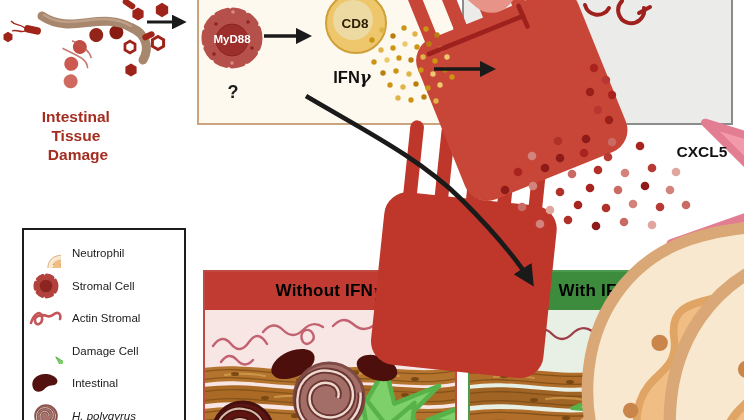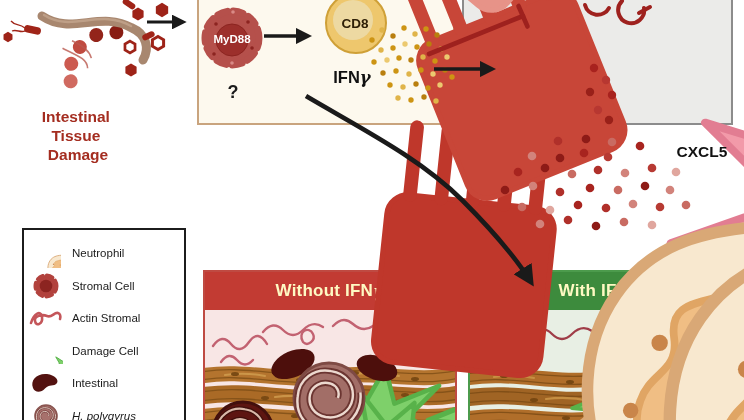--- a/index.html
+++ b/index.html
@@ -5,21 +5,21 @@
   html,body{margin:0;padding:0;background:#fff;}
   .canvas{position:relative;width:744px;height:420px;background:#ffffff;overflow:hidden;
           font-family:"Liberation Sans",sans-serif;}
   .box{position:absolute;box-sizing:border-box;}
   .cream-box{left:197px;top:-6px;width:258px;height:131px;background:#fdf9ee;border:2px solid #c9a47e;z-index:1;}
   .gray-box{left:462px;top:-6px;width:271px;height:131px;background:#ebebe9;border:2px solid #8c8c8c;z-index:1;}
   .panel{position:absolute;top:270px;height:158px;box-sizing:border-box;z-index:2;display:flex;flex-direction:column;overflow:hidden;}
   .panel-without{left:203px;width:254px;border:2px solid #bf4a42;background:#f8e6e5;}
   .panel-with{left:468px;width:263px;border:2px solid #4c9b4c;background:#e8efe4;}
   .panel-header{height:38px;flex:0 0 38px;display:flex;align-items:center;justify-content:center;
-                color:#fef9c3;font-weight:bold;font-size:17px;letter-spacing:.2px;}
+                color:#000000;font-weight:bold;font-size:17px;letter-spacing:.2px;}
   .panel-without .panel-header{background:#c23b33;}
   .panel-with .panel-header{background:#3d8b3d;}
   .panel-body{flex:1;position:relative;}
   .panel-body svg{position:absolute;left:0;top:0;}
   .gamma{font-style:italic;font-family:"DejaVu Serif",serif;font-weight:bold;}
   .legend{position:absolute;left:22px;top:228px;width:164px;height:200px;background:#ffffff;
           border:2px solid #1c1c1c;box-sizing:border-box;z-index:3;padding-top:7px;}
   .legend-row{display:flex;align-items:center;height:32.5px;}
   .legend-icon{width:44px;flex:0 0 44px;display:flex;align-items:center;justify-content:center;}
   .legend-label{font-size:11.5px;color:#1b1b1b;margin-left:4px;}

